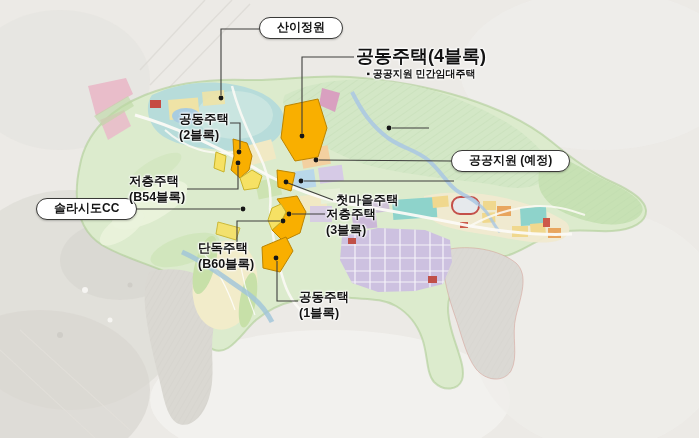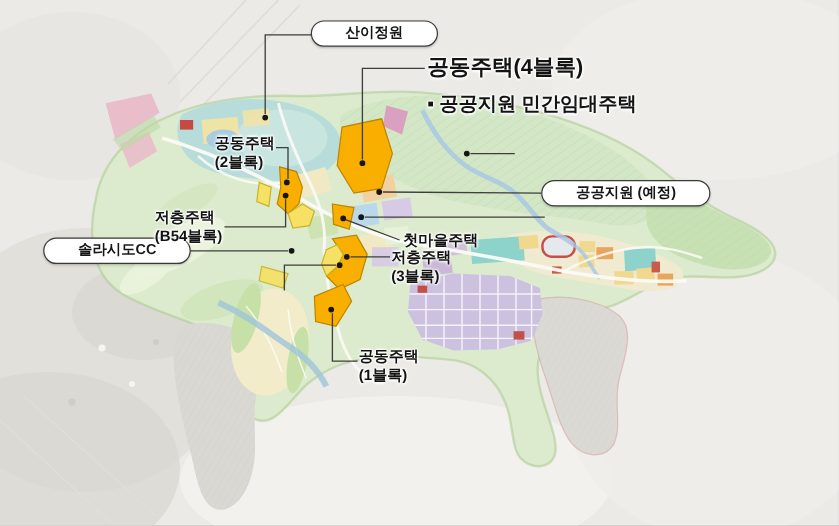--- a/index.html
+++ b/index.html
@@ -3,31 +3,31 @@
 <meta charset="utf-8">
 <style>
   html,body{margin:0;padding:0;background:#b9b9b9;}
   .stage{
     position:relative;width:699px;height:438px;overflow:hidden;
     background:#eceae6;font-family:"Liberation Sans",sans-serif;
   }
   svg.map{position:absolute;left:0;top:0;}
   .pill{
     position:absolute;background:#ffffff;border:1.5px solid #3a3a38;
-    border-radius:20px;padding:2px 28px;font-size:12px;font-weight:bold;
+    border-radius:20px;padding:2px 17px;font-size:12px;font-weight:bold;
     color:#151515;white-space:nowrap;line-height:1.3;
     box-shadow:0 1px 2px rgba(0,0,0,.22);
   }
   .plain{
     position:absolute;font-size:12.5px;font-weight:bold;color:#131313;
     line-height:1.25;white-space:nowrap;
     text-shadow:0 1px 2px #ffffff,0 -1px 2px #ffffff,1px 0 2px #ffffff,-1px 0 2px #ffffff;
   }
   .center{text-align:left;}
-  .sub{font-size:16px;font-weight:bold;margin-top:10px;text-align:center;}
+  .sub{font-size:10px;font-weight:bold;margin-top:0;text-align:center;}
 </style>
 </head>
 <body>
 
 <div class="stage">
 
   <svg class="map" width="699" height="438" viewBox="0 0 699 438">
     <defs>
       <pattern id="hatchG" width="6" height="6" patternUnits="userSpaceOnUse" patternTransform="rotate(55)">
         <line x1="0" y1="0" x2="0" y2="6" stroke="#b8d4a8" stroke-width="1.1"></line>
@@ -252,19 +252,23 @@
     <div>(B54블록)</div>
   </div>
 
   <div class="plain" style="left:336px;top:193px">첫마을주택</div>
 
   <div class="plain center" style="left:326px;top:207px;width:52px">
     <div>저층주택</div>
     <div>(3블록)</div>
   </div>
 
+  <div class="plain center" style="left:198px;top:241px;width:60px">
+    <div>단독주택</div>
+    <div>(B60블록)</div>
+  </div>
 
   <div class="plain center" style="left:299px;top:290px;width:52px">
     <div>공동주택</div>
     <div>(1블록)</div>
   </div>
 
 </div>
 
 </body></html>

